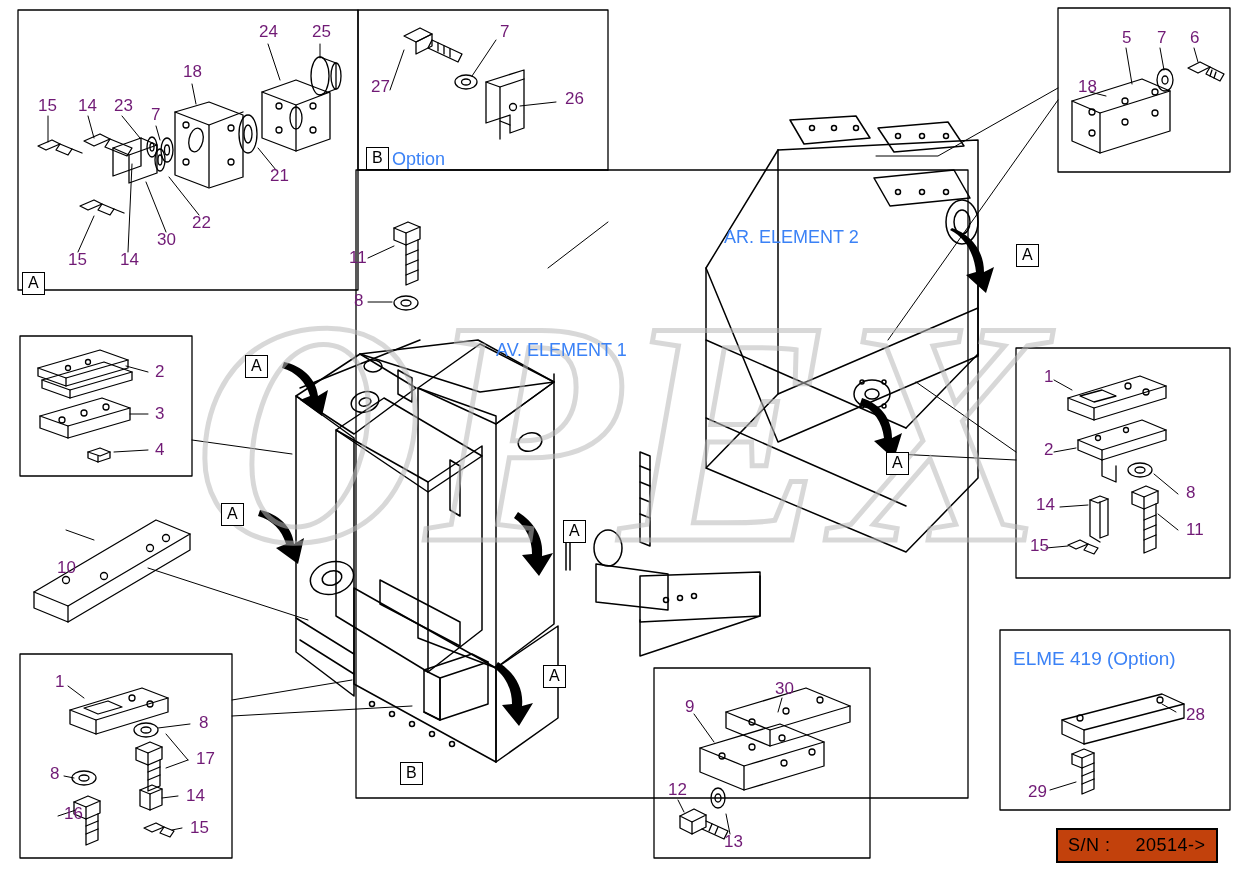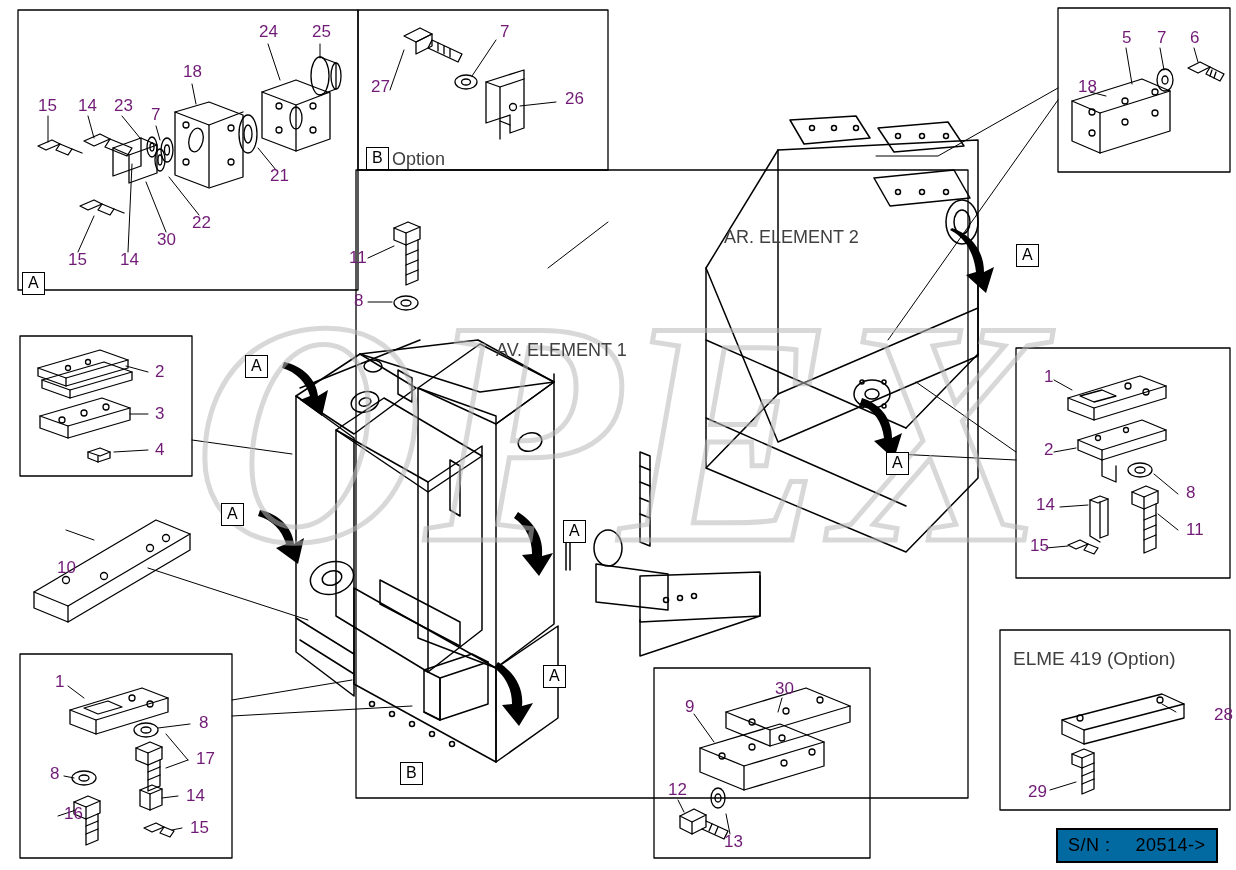--- a/index.html
+++ b/index.html
@@ -27,37 +27,37 @@
   .num {
     position: absolute;
     font-size: 17px;
     color: #701a75;
     font-family: "Liberation Sans", sans-serif;
     white-space: nowrap;
   }
   .bigtext {
     position: absolute;
     font-size: 17px;
-    color: #404040;
+    color: #3b82f6;
     white-space: nowrap;
     text-align: right;
   }
   .boxlabel {
     position: absolute;
     font-size: 16px;
     color: #000;
     border: 1.5px solid #000;
     padding: 1px 5px 2px 5px;
     background: #fff;
     line-height: 1.1;
   }
   .sn {
     position: absolute;
     border: 2px solid #000;
-    background: #0369a1;
+    background: #c2410c;
     font-size: 18px;
     padding: 5px 10px;
     letter-spacing: 0.5px;
   }
   .watermark {
     position: absolute;
     left: 60px;
     top: 240px;
     width: 1120px;
     height: 420px;
@@ -594,21 +594,21 @@
     <span class="num" style="left:50px;  top:764px;">8</span>
     <span class="num" style="left:186px; top:786px;">14</span>
     <span class="num" style="left:43px;  top:804px;margin-left:21px;">16</span>
     <span class="num" style="left:190px; top:818px;">15</span>
 
     <span class="num" style="left:685px; top:697px;">9</span>
     <span class="num" style="left:775px; top:679px;">30</span>
     <span class="num" style="left:668px; top:780px;">12</span>
     <span class="num" style="left:724px; top:832px;">13</span>
 
-    <span class="num" style="left:1186px; top:705px;padding-left:28px;">28</span>
+    <span class="num" style="left:1186px; top:705px;">28</span>
     <span class="num" style="left:1028px; top:782px;">29</span>
   </div>
 
   <div>
     <span class="boxlabel" style="left:22px;  top:272px;">A</span>
     <span class="boxlabel" style="left:245px; top:355px;">A</span>
     <span class="boxlabel" style="left:221px; top:503px;">A</span>
     <span class="boxlabel" style="left:563px; top:520px;">A</span>
     <span class="boxlabel" style="left:543px; top:665px;">A</span>
     <span class="boxlabel" style="left:886px; top:452px;">A</span>

